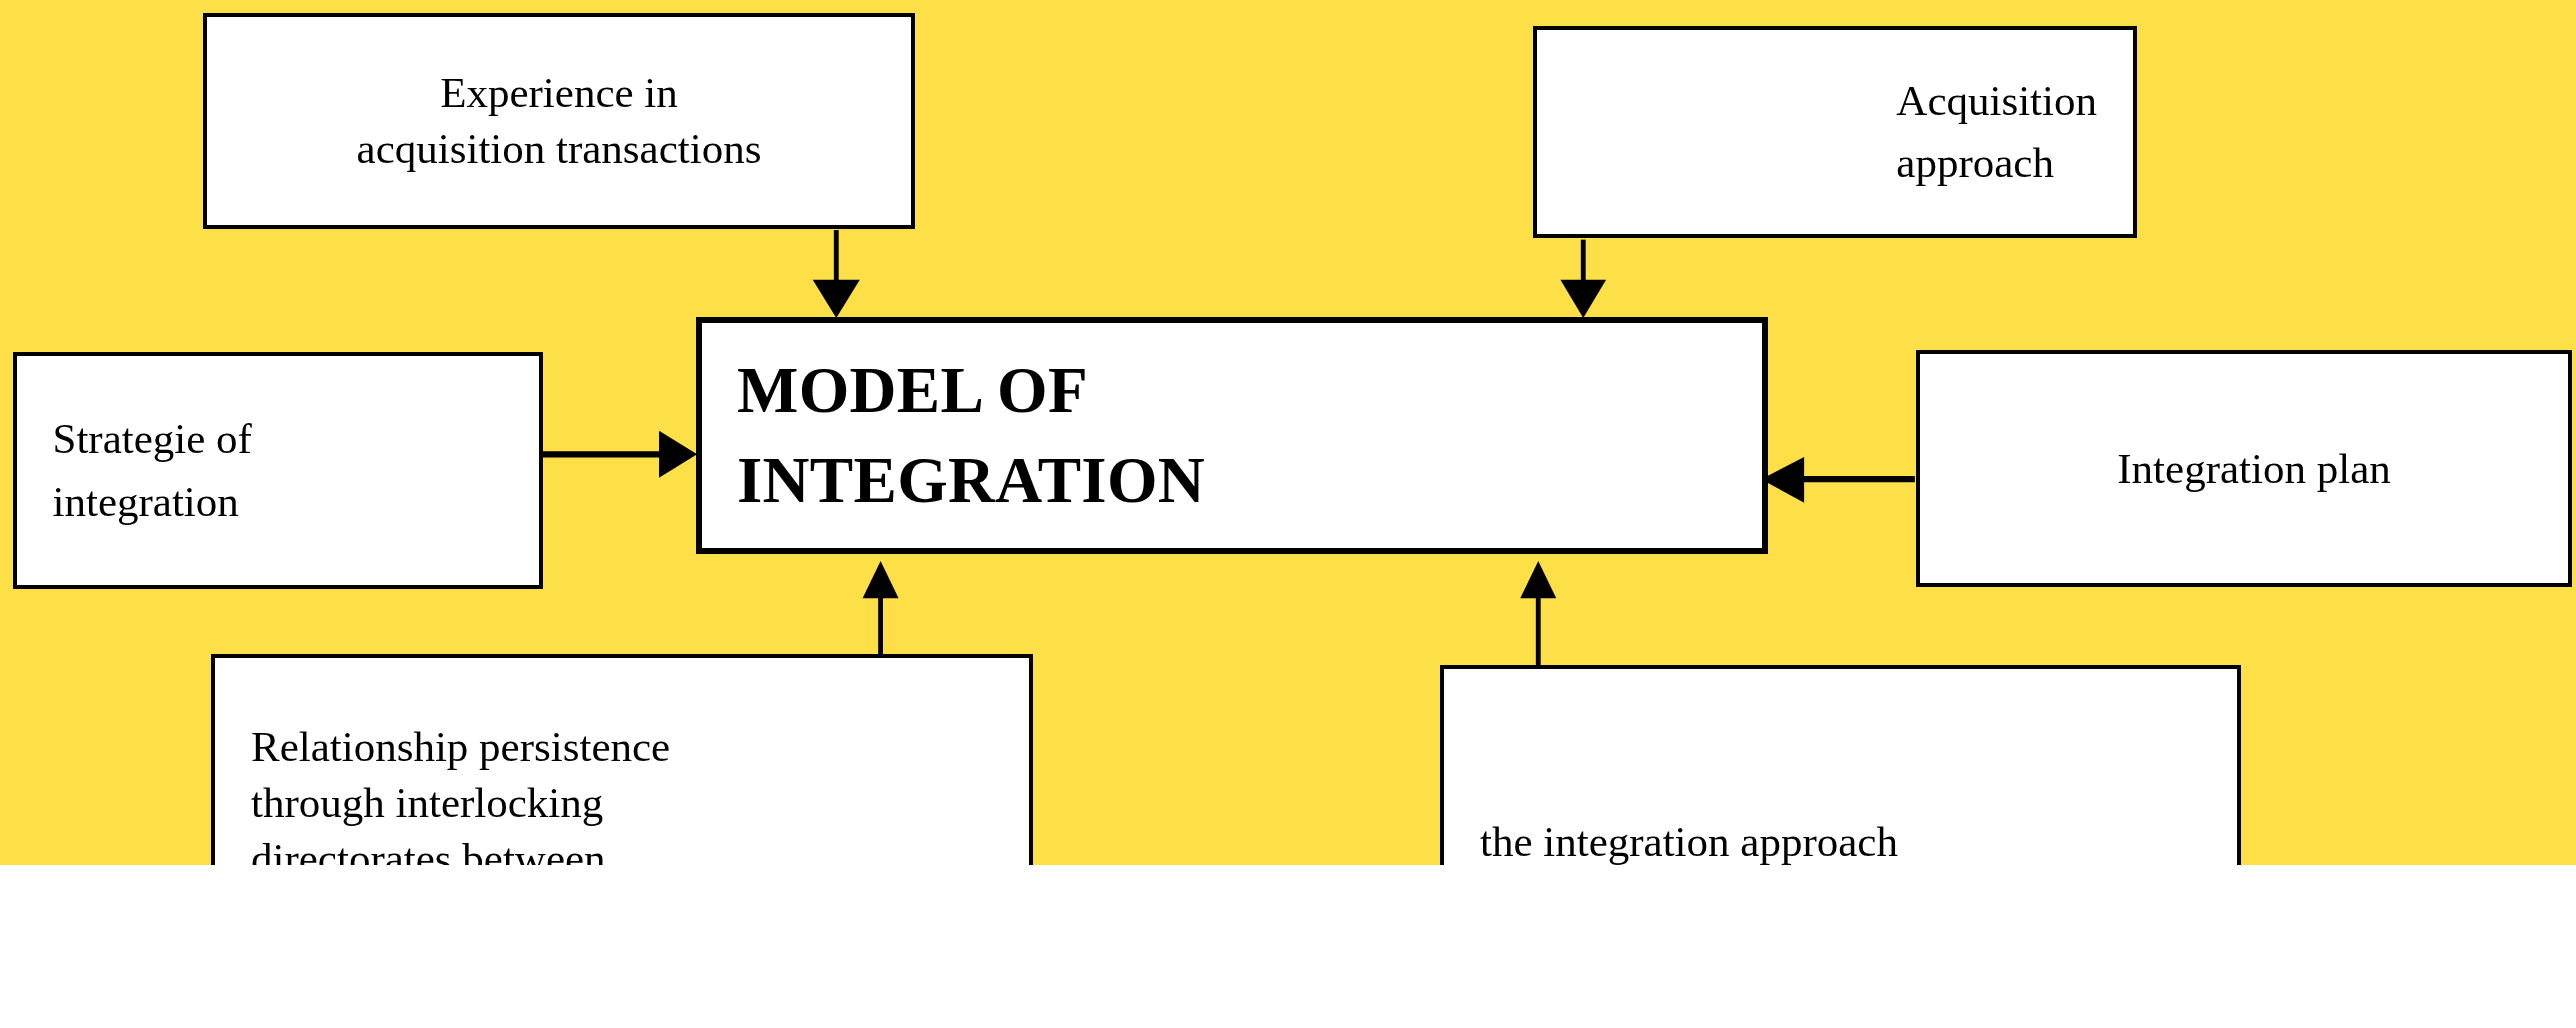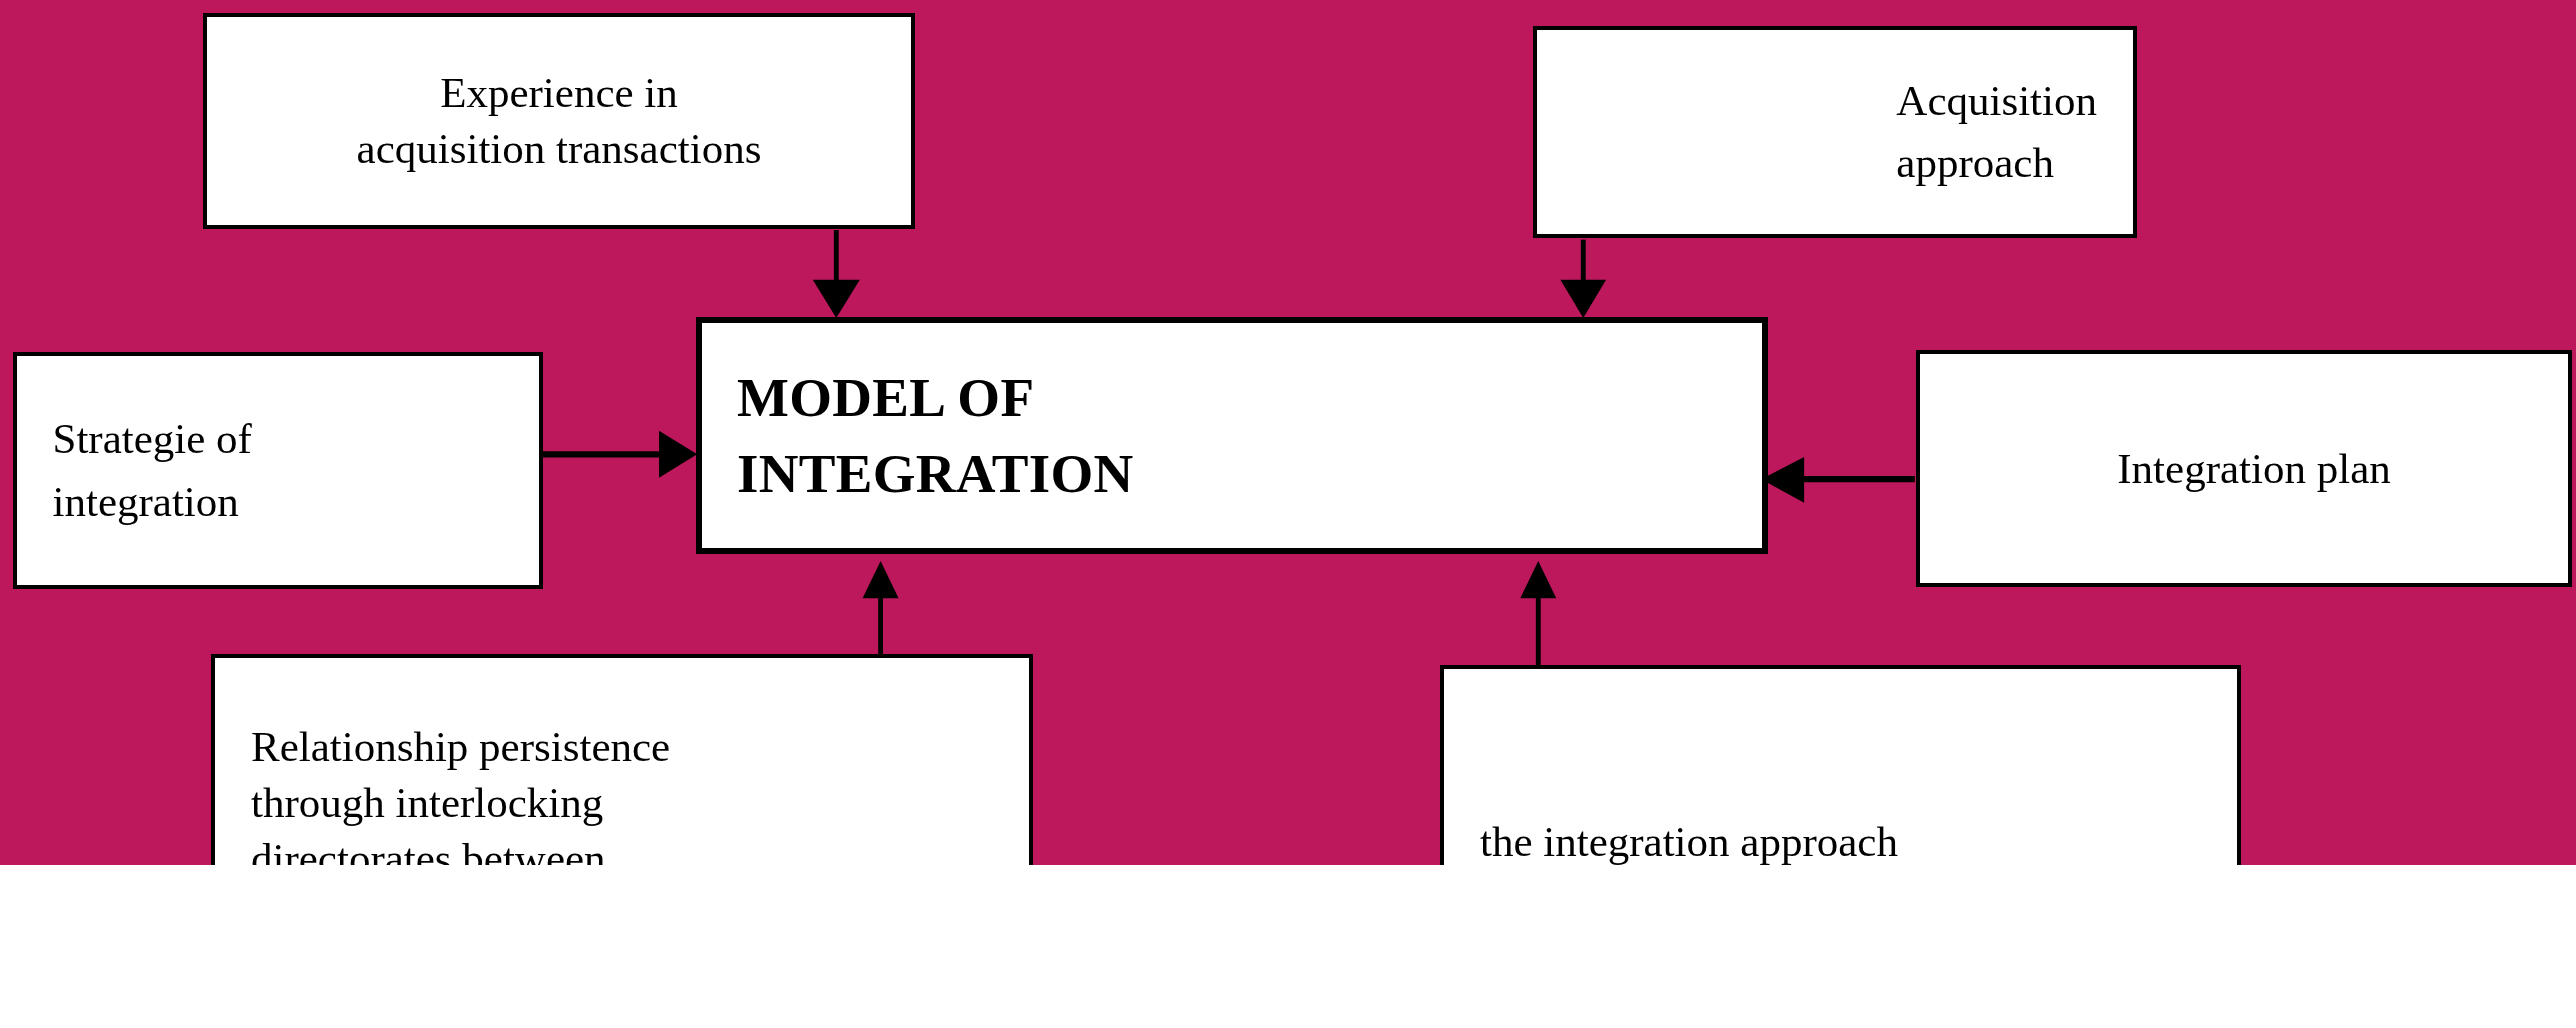--- a/index.html
+++ b/index.html
@@ -4,21 +4,21 @@
 <style>
   html, body {
     margin: 0;
     padding: 0;
     background: #ffffff;
   }
   #canvas {
     position: relative;
     width: 2576px;
     height: 865px;
-    background: #be185d;
+    background: #fde047;
     overflow: hidden;
     font-family: "Liberation Serif", "DejaVu Serif", serif;
   }
   .node {
     position: absolute;
     box-sizing: border-box;
     background: #ffffff;
     border: 4.2px solid #000000;
     display: flex;
     flex-direction: column;
@@ -51,21 +51,21 @@
   #node-strategie .txt { padding: 0 36px; line-height: 1.45; }
 
   #node-model {
     left: 696px; top: 317px; width: 1072px; height: 237px;
     border-width: 6.2px;
     align-items: flex-start; text-align: left;
   }
   #node-model .txt {
     padding: 0 35px;
     font-weight: bold;
-    font-size: 55px;
+    font-size: 65px;
     line-height: 1.38;
     letter-spacing: 0.3px;
   }
 
   #node-intplan {
     left: 1916px; top: 350px; width: 656px; height: 237px;
     align-items: center; text-align: center; padding-left: 20px;
   }
   #node-intplan .txt { padding: 0 16.6px; }
 

